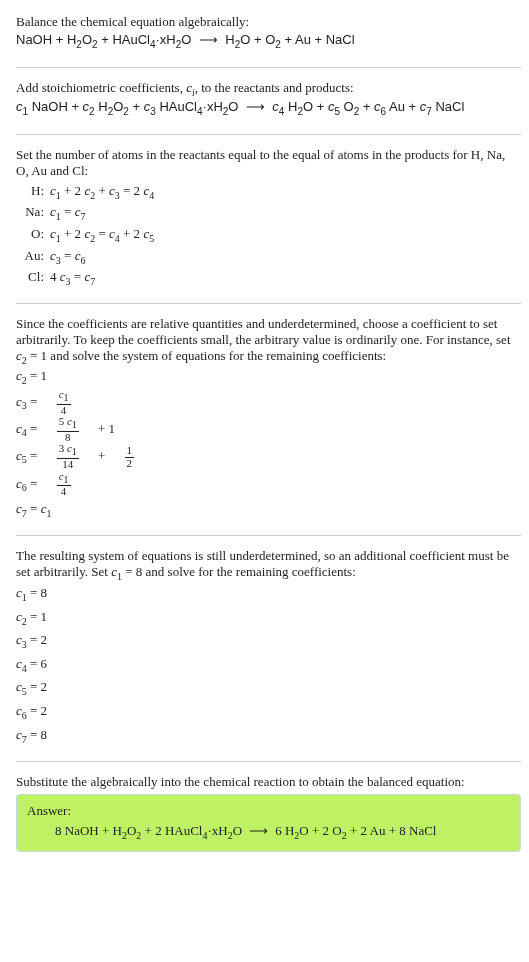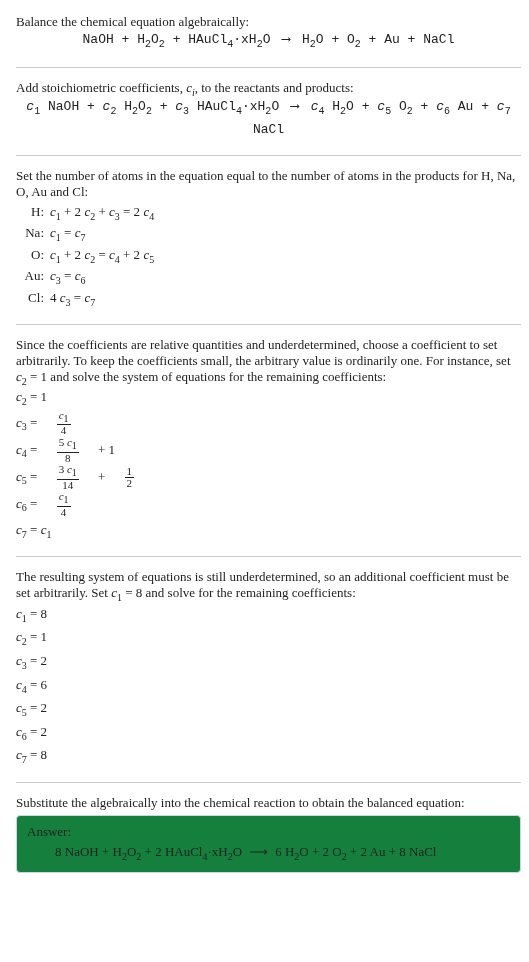--- a/index.html
+++ b/index.html
@@ -16,24 +16,23 @@
   }
   .section {
     padding: 8px 0 10px 0;
   }
   hr.sep {
     border: none;
     border-top: 1px solid #ccc;
     margin: 4px 0;
   }
   .eq-line {
-    font-family: Liberation Mono, monospace;
+    font-family: Liberation Sans, sans-serif;
     font-size: 13px;
     line-height: 1.6;
-    text-align: center;
   }
   sub {
     font-size: 10px;
     vertical-align: sub;
   }
   .sub-i { font-style: italic; }
   .atom-table {
     margin-top: 2px;
   }
   .atom-row {
@@ -60,21 +59,21 @@
     padding: 0 2px;
   }
   .frac .den {
     display: block;
     padding: 0 2px;
   }
   .coef-line {
     line-height: 1.7;
   }
   .answer-box {
-    background: #15803d;
+    background: #bef264;
     border: 1px solid #c9d7e1;
     border-radius: 4px;
     padding: 8px 10px 10px 10px;
     margin-top: 4px;
   }
   .answer-label {
     font-size: 13px;
     margin-bottom: 4px;
   }
   .answer-eq {
@@ -109,21 +108,21 @@
     <div class="eq-line">
       <span><span class="italic">c</span><sub>1</sub> NaOH + <span class="italic">c</span><sub>2</sub> H<sub>2</sub>O<sub>2</sub> + <span class="italic">c</span><sub>3</sub> HAuCl<sub>4</sub>·xH<sub>2</sub>O</span>
       <span class="arrow">⟶</span>
       <span><span class="italic">c</span><sub>4</sub> H<sub>2</sub>O + <span class="italic">c</span><sub>5</sub> O<sub>2</sub> + <span class="italic">c</span><sub>6</sub> Au + <span class="italic">c</span><sub>7</sub> NaCl</span>
     </div>
   </div>
 
   <hr class="sep">
 
   <div class="section">
-    <div>Set the number of atoms in the equation equal to the number of atoms in the products for H, Na, O, Au and Cl:</div>
+    <div>Set the number of atoms in the reactants equal to the equal of atoms in the products for H, Na, O, Au and Cl:</div>
     <div class="atom-table">
       <div class="atom-row">
         <div class="atom-label">H:</div>
         <div><span class="italic">c</span><sub>1</sub> + 2 <span class="italic">c</span><sub>2</sub> + <span class="italic">c</span><sub>3</sub> = 2 <span class="italic">c</span><sub>4</sub></div>
       </div>
       <div class="atom-row">
         <div class="atom-label">Na:</div>
         <div><span class="italic">c</span><sub>1</sub> = <span class="italic">c</span><sub>7</sub></div>
       </div>
       <div class="atom-row">

